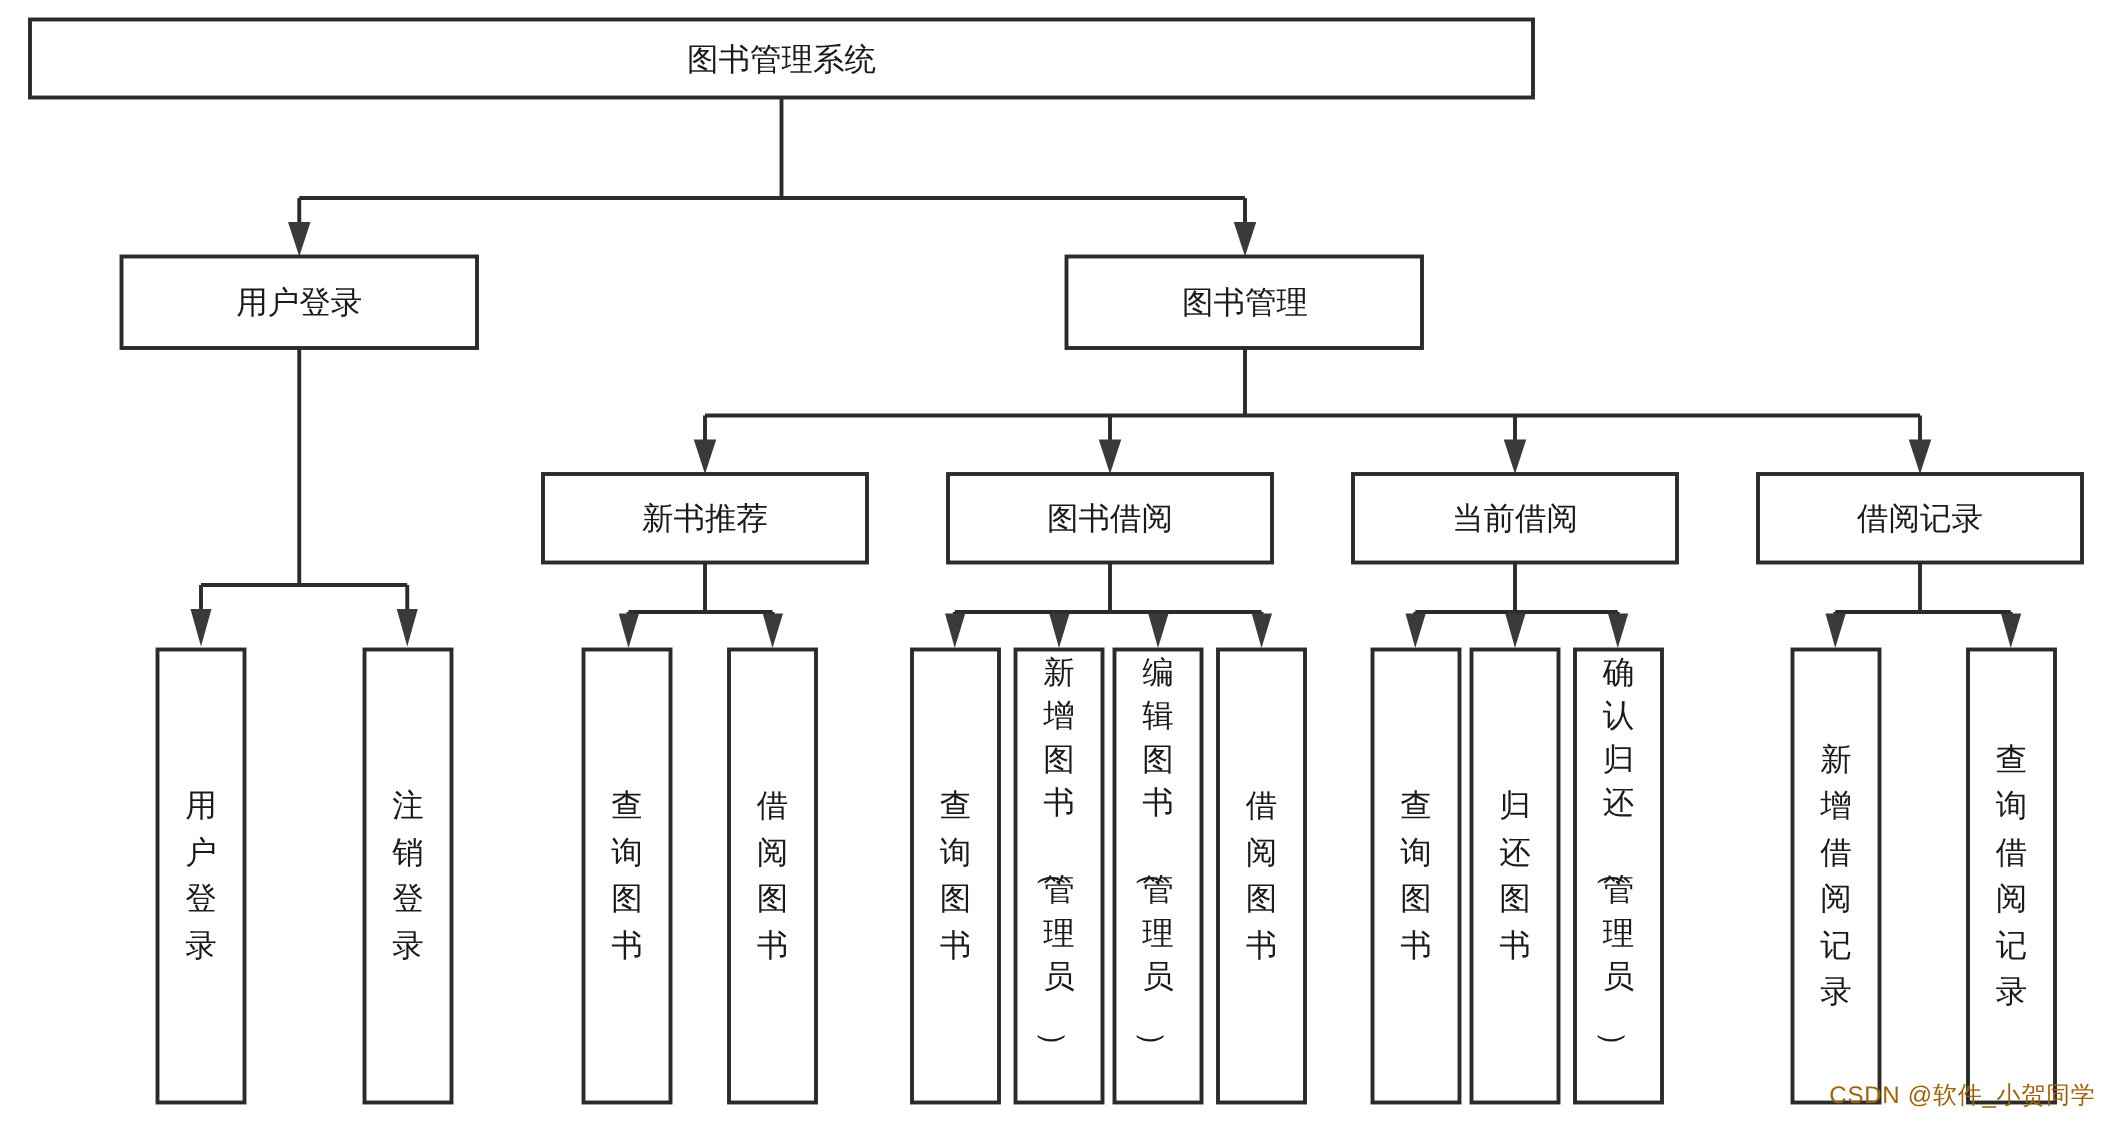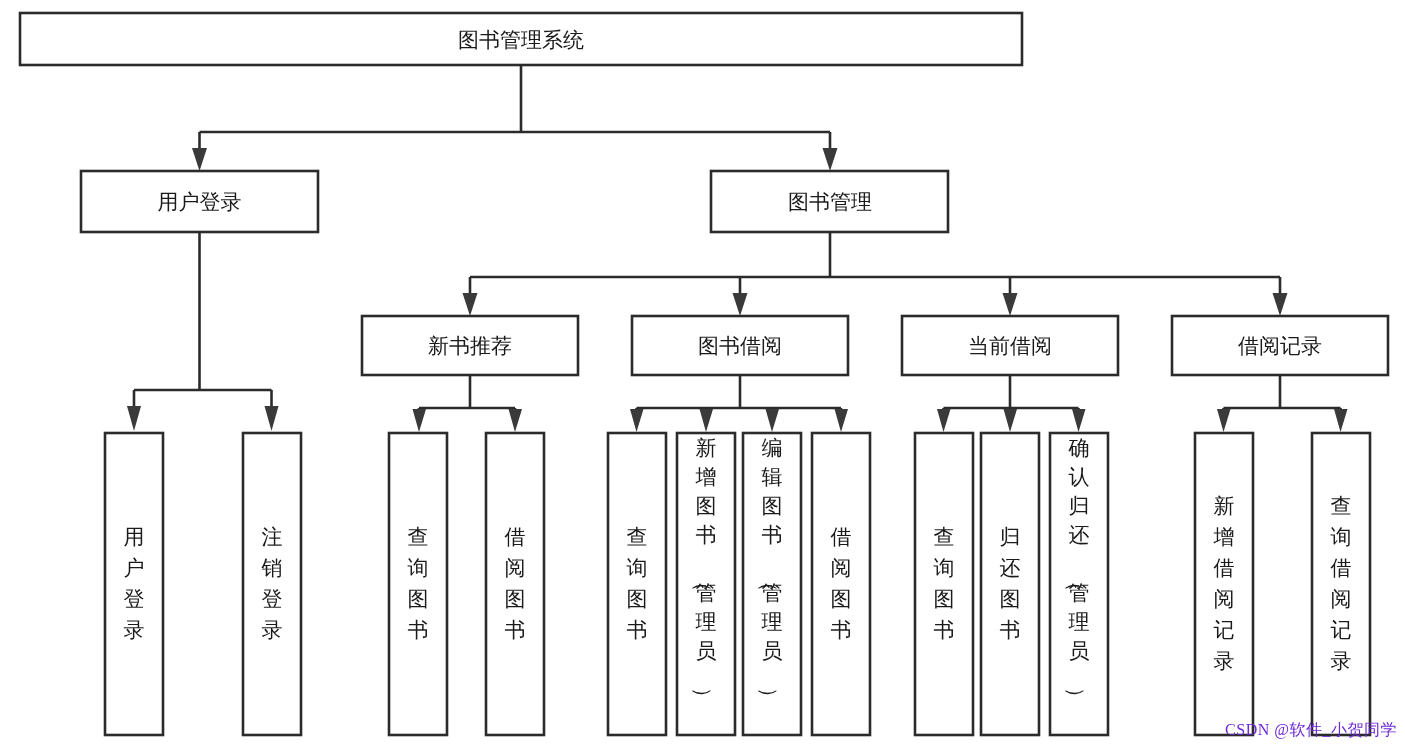--- a/index.html
+++ b/index.html
@@ -48,23 +48,23 @@
   .node-label-v {
     font-family: "DejaVu Sans", "Liberation Sans", sans-serif;
     font-size: 21px;
     fill: #1a1a1a;
     text-anchor: middle;
   }
   .watermark {
     position: absolute;
     right: 8px;
     bottom: 6px;
-    font-family: Liberation Serif, serif;
+    font-family: Liberation Sans, sans-serif;
     font-size: 16px;
-    color: #6d28d9;
+    color: #a16207;
     letter-spacing: 0.5px;
     white-space: nowrap;
     pointer-events: none;
   }
 </style>
 </head>
 <body>
 
 <div id="diagram-root">
   <svg id="flowchart" viewBox="0 0 1405 747">

